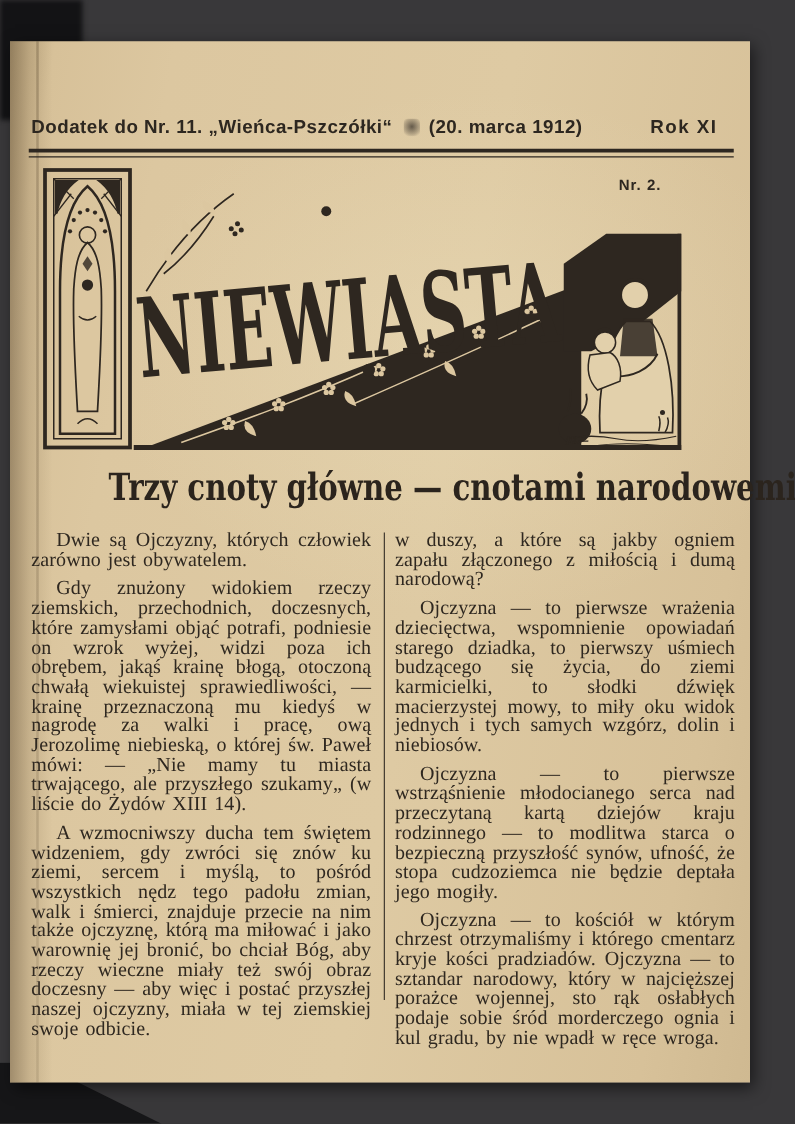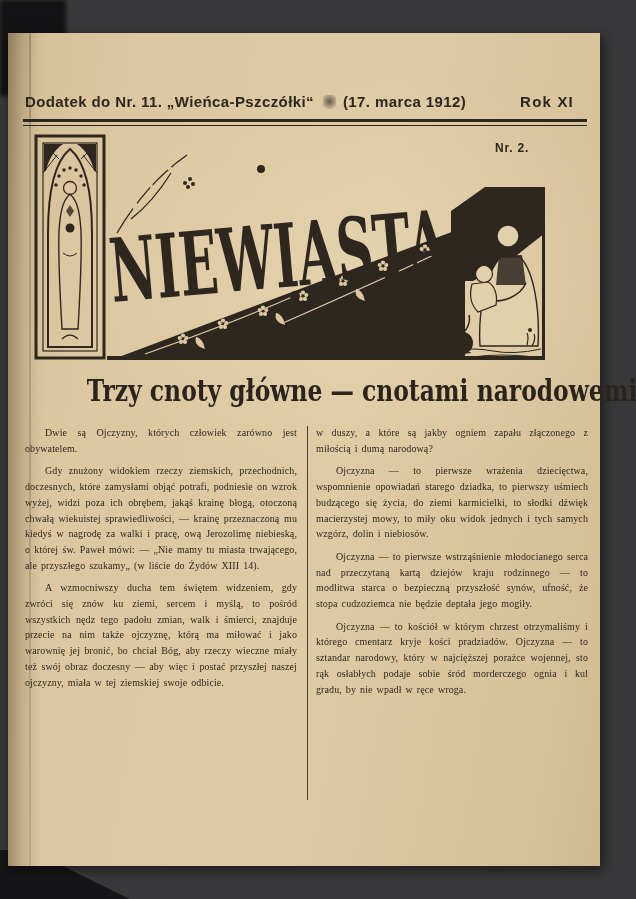--- a/index.html
+++ b/index.html
@@ -66,40 +66,40 @@
     position:absolute;left:17px;right:12px;top:392px;bottom:38px;
     display:flex;gap:19px;
   }
   .col{width:calc(50% - 9.5px);}
   .divider{
     position:absolute;left:50%;top:1px;width:1px;height:374px;
     background:rgba(45,39,32,.85);
   }
   .para{
     margin:0 0 7px 0;text-align:justify;text-indent:20px;
-    font-size:10px;line-height:15.7px;color:#2f2820;
+    font-size:16px;line-height:15.7px;color:#2f2820;
     letter-spacing:.1px;word-spacing:1.4px;
   }
   .para.no-indent{text-indent:0;}
 </style>
 </head>
 <body>
 
 <div class="scan">
   <div class="black-patch"></div>
   <div class="bottom-wedge"></div>
 
   <div class="page">
     <div class="spine"></div>
     <div class="crease"></div>
 
     <div class="header">
       <span>Dodatek do Nr. 11. „Wieńca-Pszczółki“</span>
       <span class="smudge"></span>
-      <span>(17. marca 1912)</span>
+      <span>(20. marca 1912)</span>
       <span class="h-rok">Rok XI</span>
     </div>
     <div class="rule-double"></div>
 
     <div class="issue-no">Nr. 2.</div>
 
     <svg class="masthead" width="514" height="232" viewBox="0 0 514 232">
       <defs>
         <g id="flower" fill="#dcc7a0">
           <circle r="2.1" cx="0" cy="-3.5"></circle>

